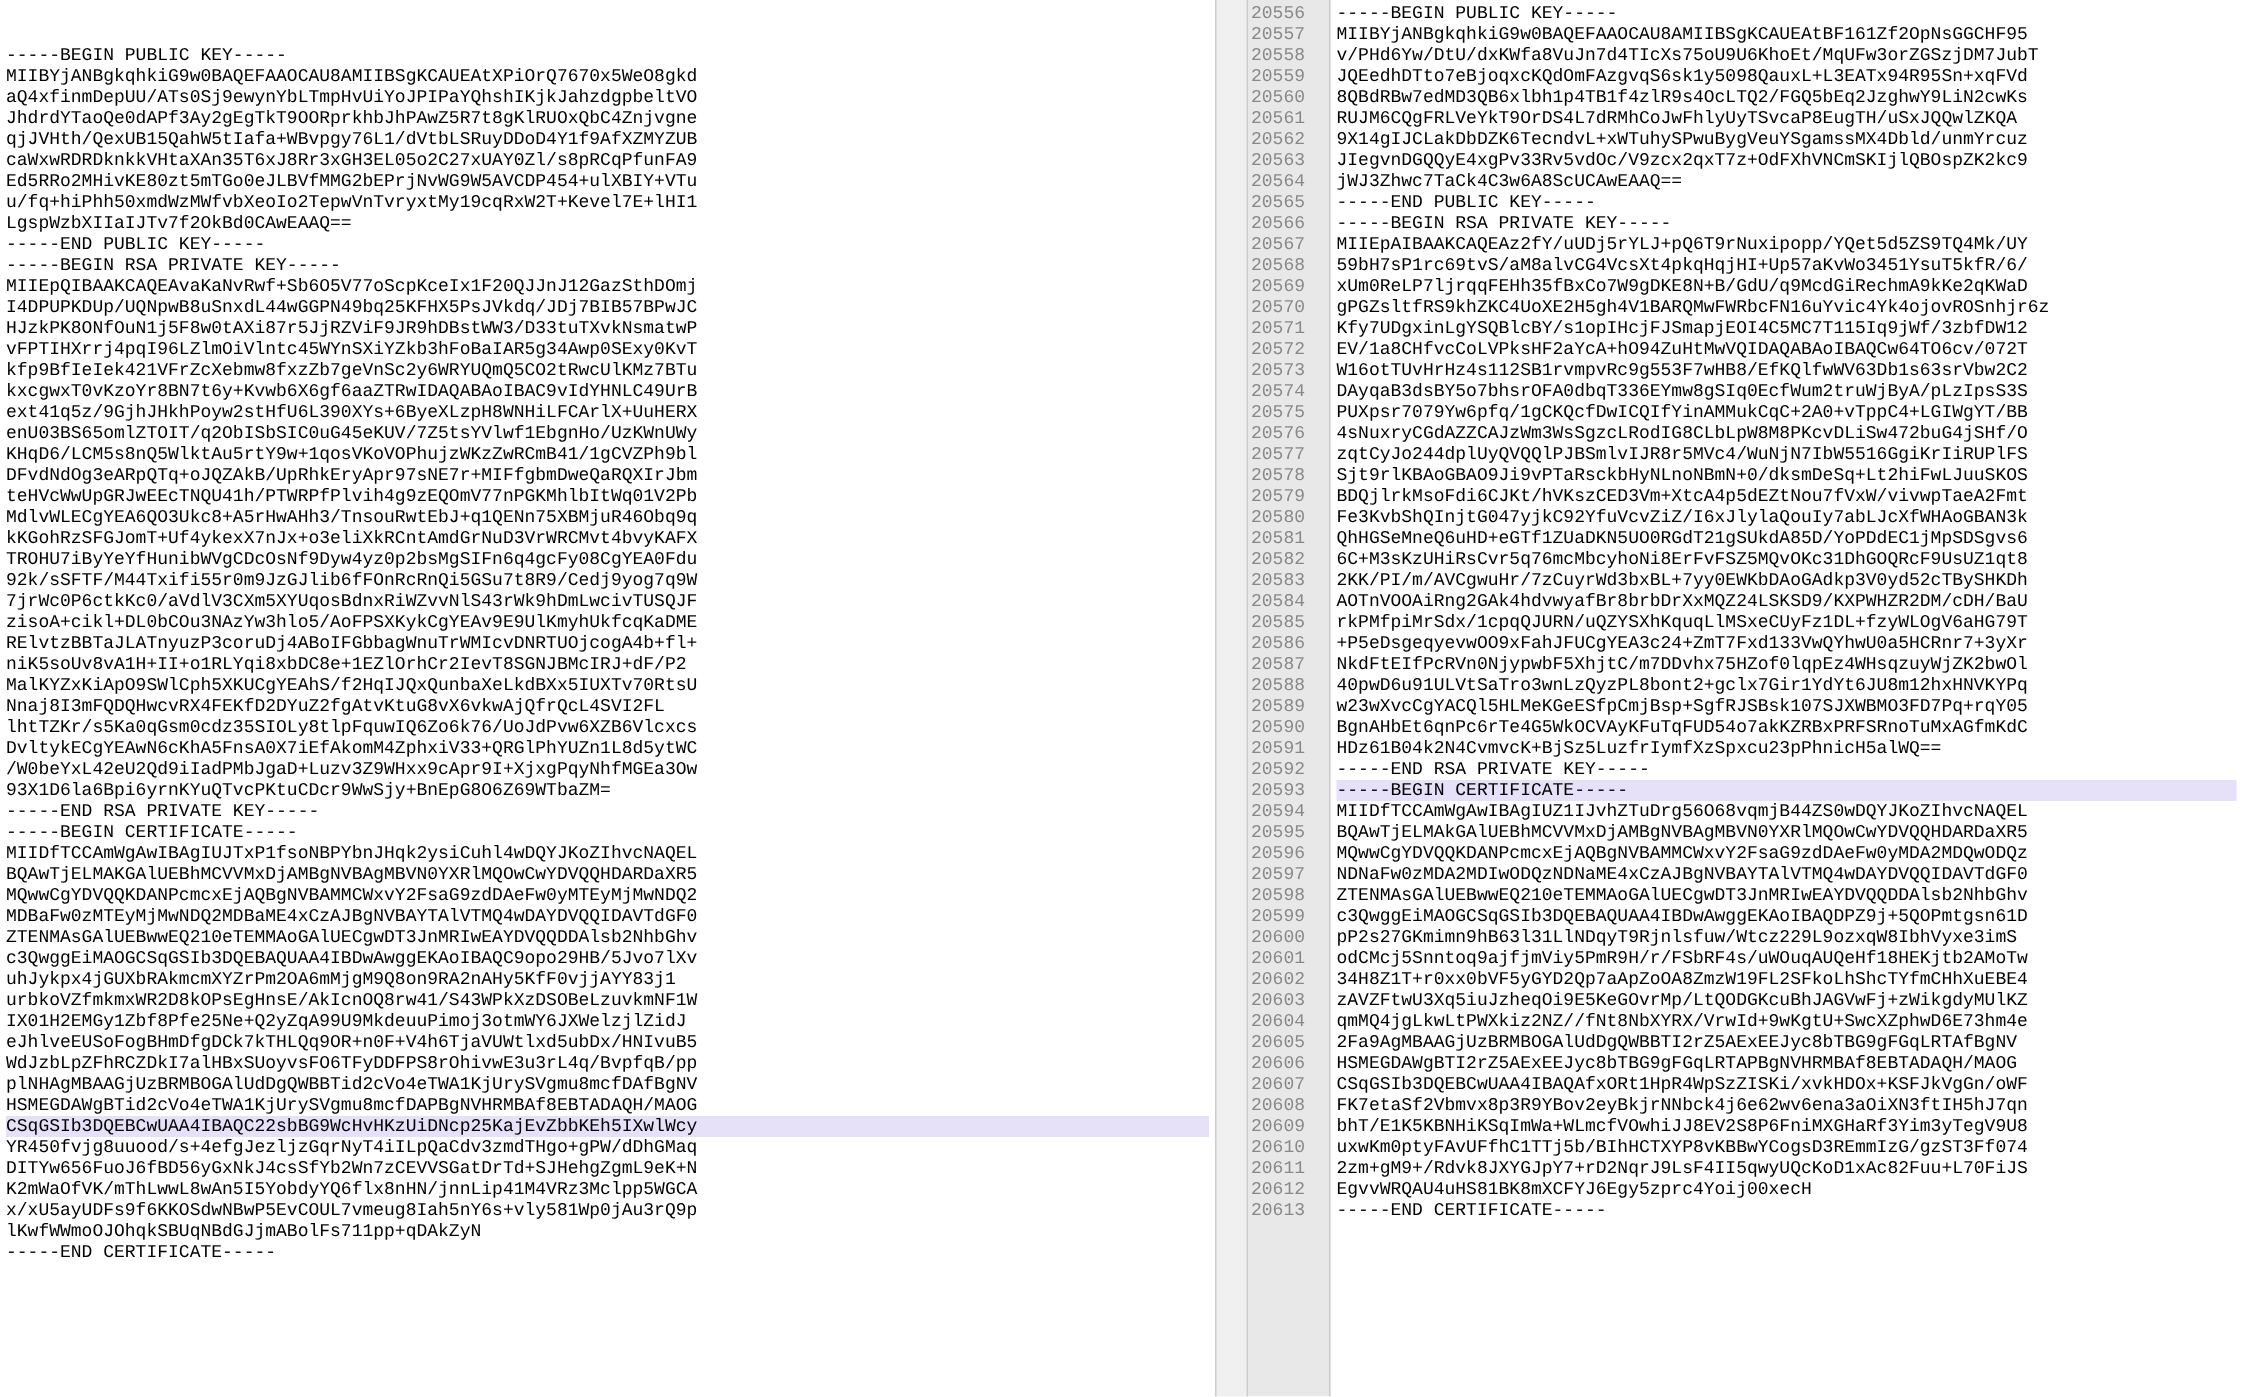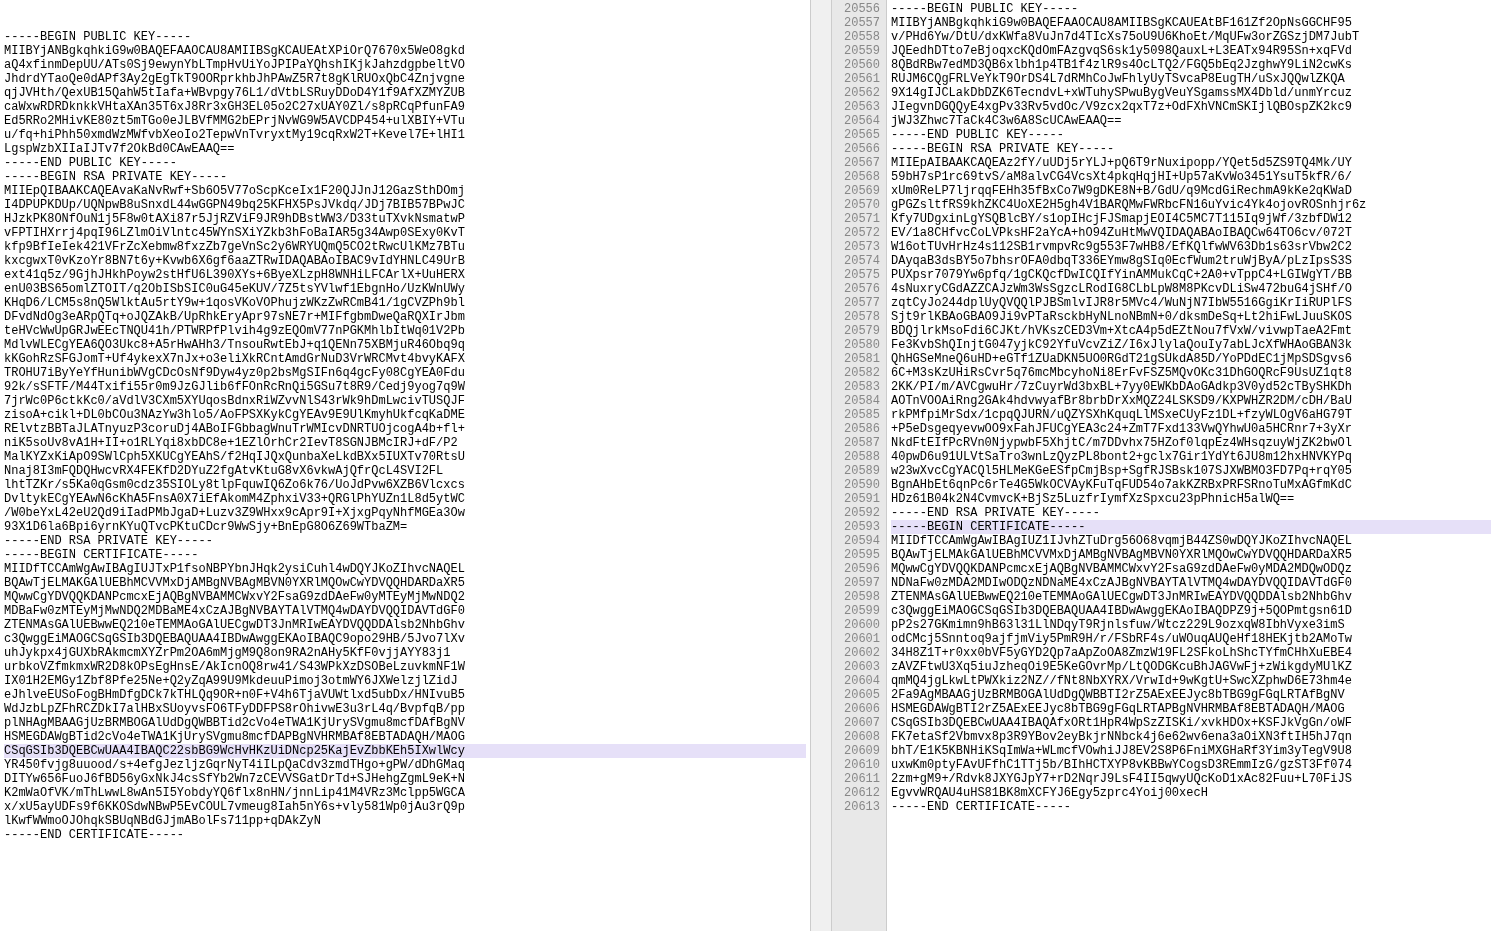--- a/index.html
+++ b/index.html
@@ -37,21 +37,20 @@
   }
   .pane-right {
     flex: 1;
     display: flex;
     background: #fff;
   }
   .gutter {
     width: 55px;
     background: #e8e8e8;
     color: #888;
-    text-align: right;
     padding: 2px 6px 2px 2px;
     border-right: 1px solid #ccc;
     user-select: none;
   }
   .gutter .ln {
     display: block;
     height: 14px;
   }
   .code {
     flex: 1;

